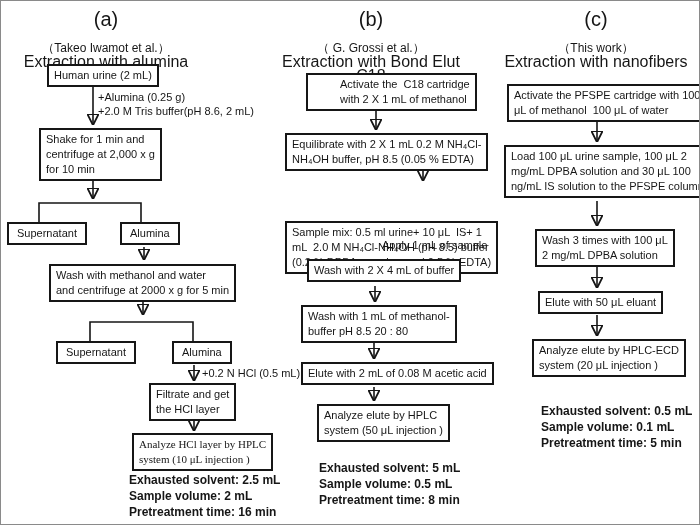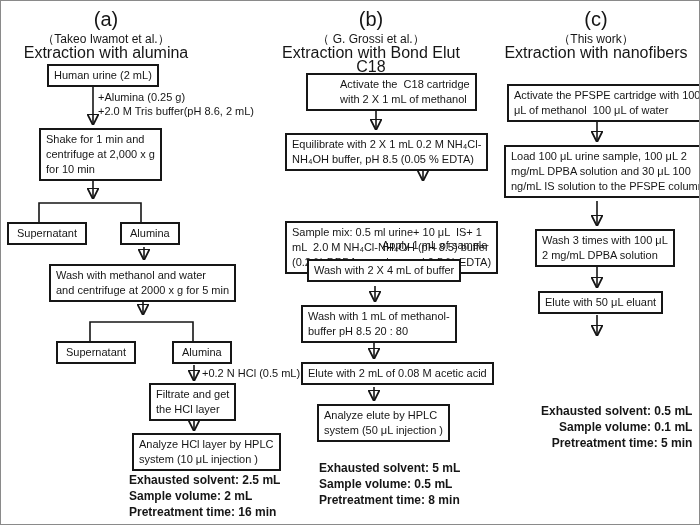--- a/index.html
+++ b/index.html
@@ -5,21 +5,21 @@
   html,body{margin:0;padding:0;background:#fff;}
   .page{
     position:relative;width:700px;height:525px;background:#ffffff;
     font-family:"Liberation Sans","DejaVu Sans",sans-serif;color:#161616;
     box-sizing:border-box;border:1px solid #8a8a8a;overflow:hidden;
   }
   .connectors{position:absolute;left:0;top:0;width:700px;height:525px;}
   .connectors path{stroke:#161616;stroke-width:1.6;fill:none;}
   .hdr{position:absolute;width:200px;text-align:center;}
   .hdr .t{font-size:20px;line-height:22px;font-weight:400;}
-  .hdr .auth{font-size:12px;line-height:14px;margin-top:2px;font-weight:500;}
+  .hdr .auth{font-size:12px;line-height:14px;margin-top:11px;font-weight:500;}
   .hdr .meth{font-size:16px;line-height:14px;font-weight:500;}
   .box{
     position:absolute;border:2px solid #161616;background:#fff;
     font-size:11px;line-height:15px;padding:2px 5px;white-space:pre;
     font-weight:500;
   }
   .box.ctr{padding:2px 8px;}
   .alabel{position:absolute;font-size:11px;line-height:14px;white-space:pre;font-weight:500;}
   .summary{position:absolute;font-size:12px;line-height:16px;font-weight:700;}
 </style>
@@ -74,21 +74,21 @@
 for 10 min</div>
   <div class="box ctr" style="left:6px;top:221px;">Supernatant</div>
   <div class="box ctr" style="left:119px;top:221px;">Alumina</div>
   <div class="box" style="left:48px;top:263px;">Wash with methanol and water
 and centrifuge at 2000 x g for 5 min</div>
   <div class="box ctr" style="left:55px;top:340px;">Supernatant</div>
   <div class="box ctr" style="left:171px;top:340px;">Alumina</div>
   <div class="alabel" style="left:201px;top:365px;">+0.2 N HCl (0.5 mL)</div>
   <div class="box" style="left:148px;top:382px;">Filtrate and get
 the HCl layer</div>
-  <div class="box" style="left:131px;top:432px;">Analyze HCl layer by HPLC
+  <div class="box" style="left:131px;top:432px;font-family:Liberation Serif, serif;">Analyze HCl layer by HPLC
 system (10 μL injection )</div>
   <div class="summary" style="left:128px;top:471px;">
     <div>Exhausted solvent: 2.5 mL</div>
     <div>Sample volume: 2 mL</div>
     <div>Pretreatment time: 16 min</div>
   </div>
 
   <div class="hdr" style="left:270px;top:7px;">
     <div class="t">(b)</div>
     <div class="auth">（ G. Grossi et al.）</div>
@@ -122,19 +122,21 @@
   </div>
 
   <div class="box" style="left:506px;top:83px;">Activate the PFSPE cartridge with 100
 μL of methanol  100 μL of water</div>
   <div class="box" style="left:503px;top:144px;">Load 100 μL urine sample, 100 μL 2
 mg/mL DPBA solution and 30 μL 100
 ng/mL IS solution to the PFSPE column</div>
   <div class="box" style="left:534px;top:228px;">Wash 3 times with 100 μL
 2 mg/mL DPBA solution</div>
   <div class="box" style="left:537px;top:290px;">Elute with 50 μL eluant</div>
-  <div class="summary" style="left:540px;top:402px;text-align:right;">
+  <div class="box" style="left:531px;top:338px;">Analyze elute by HPLC-ECD
+system (20 μL injection )</div>
+  <div class="summary" style="left:540px;top:402px;">
     <div>Exhausted solvent: 0.5 mL</div>
     <div>Sample volume: 0.1 mL</div>
     <div>Pretreatment time: 5 min</div>
   </div>
 
 </div>
 
 </body></html>

